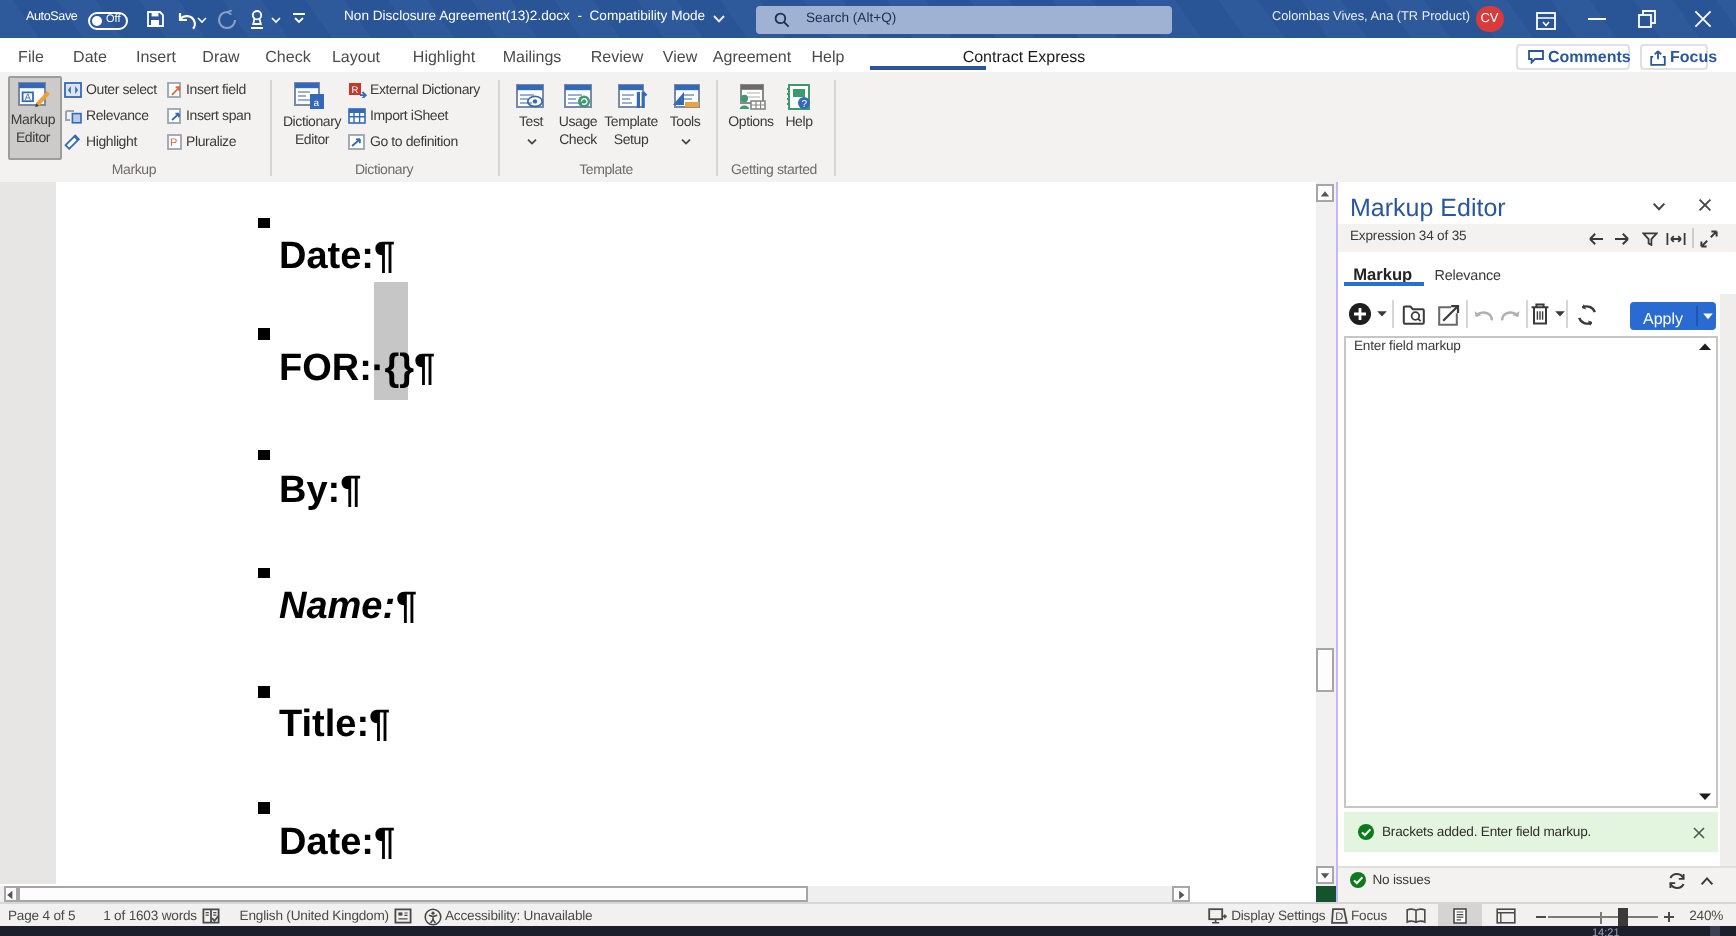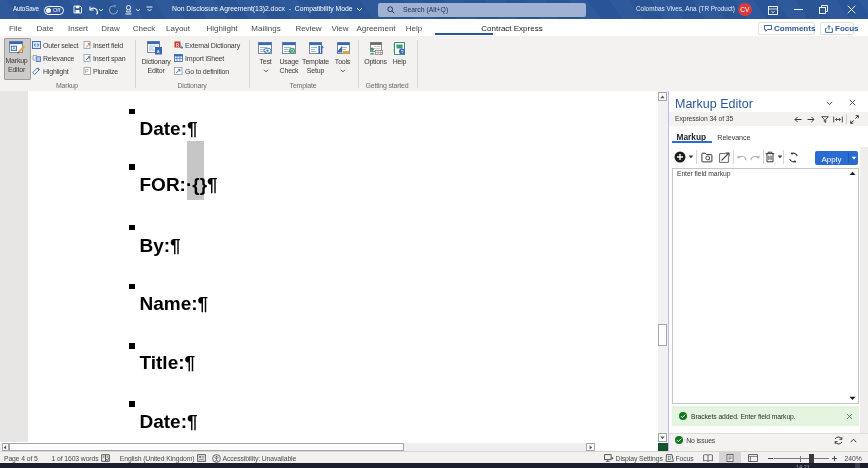--- a/index.html
+++ b/index.html
@@ -282,21 +282,21 @@
     <span class="abs" style="left:0;top:0;width:28px;height:351px;background:#e7e6e5;"></span>
 
     <span class="abs" style="left:187px;top:50px;width:17px;height:59px;background:#c6c6c6;"></span>
     <span class="abs bullet" style="left:129px;top:17.8px;"></span>
     <span class="abs dline" style="top:27.5px;">Date:¶</span>
     <span class="abs bullet" style="left:129px;top:73px;"></span>
     <span class="abs dline" style="top:84px;">FOR:·{}¶</span>
     <span class="abs bullet" style="left:129px;top:133.7px;"></span>
     <span class="abs dline" style="top:144.5px;">By:¶</span>
     <span class="abs bullet" style="left:129px;top:192.5px;"></span>
-    <span class="abs dline" style="top:203.3px;">Name:¶</span>
+    <span class="abs dline" style="top:203.3px;font-style:italic;">Name:¶</span>
     <span class="abs bullet" style="left:129px;top:252.3px;"></span>
     <span class="abs dline" style="top:262.2px;">Title:¶</span>
     <span class="abs bullet" style="left:129px;top:310.2px;"></span>
     <span class="abs dline" style="top:321px;">Date:¶</span>
   </div>
 
   <div class="abs" style="left:658px;top:91px;width:10px;height:352px;background:#f1f1f1;">
     <span class="abs sbtn" style="left:0px;top:1px;width:9px;height:8.5px;"></span>
     <svg class="abs" style="left:2px;top:3.5px;" width="5" height="4" viewBox="0 0 5 4">
         <path d="M0.4 3.2 L2.5 0.6 L4.6 3.2 Z" fill="#555"></path>

